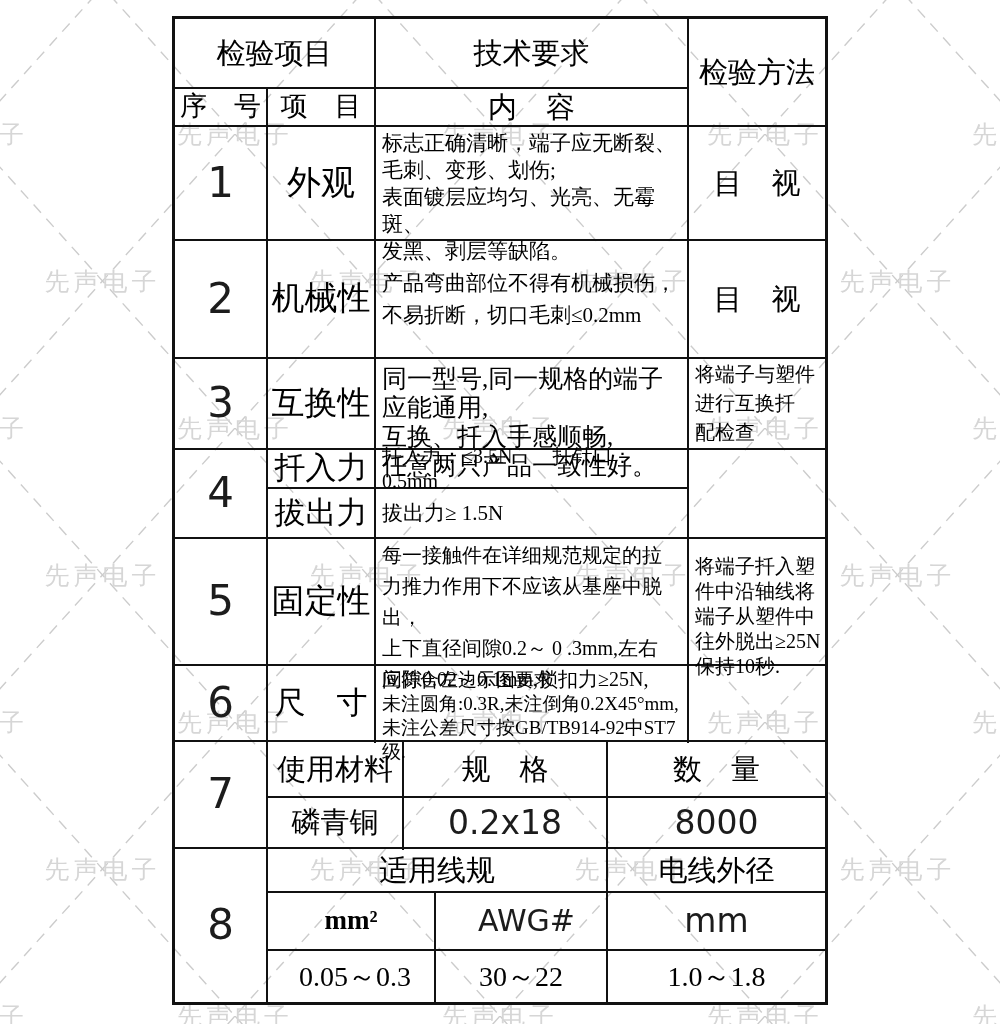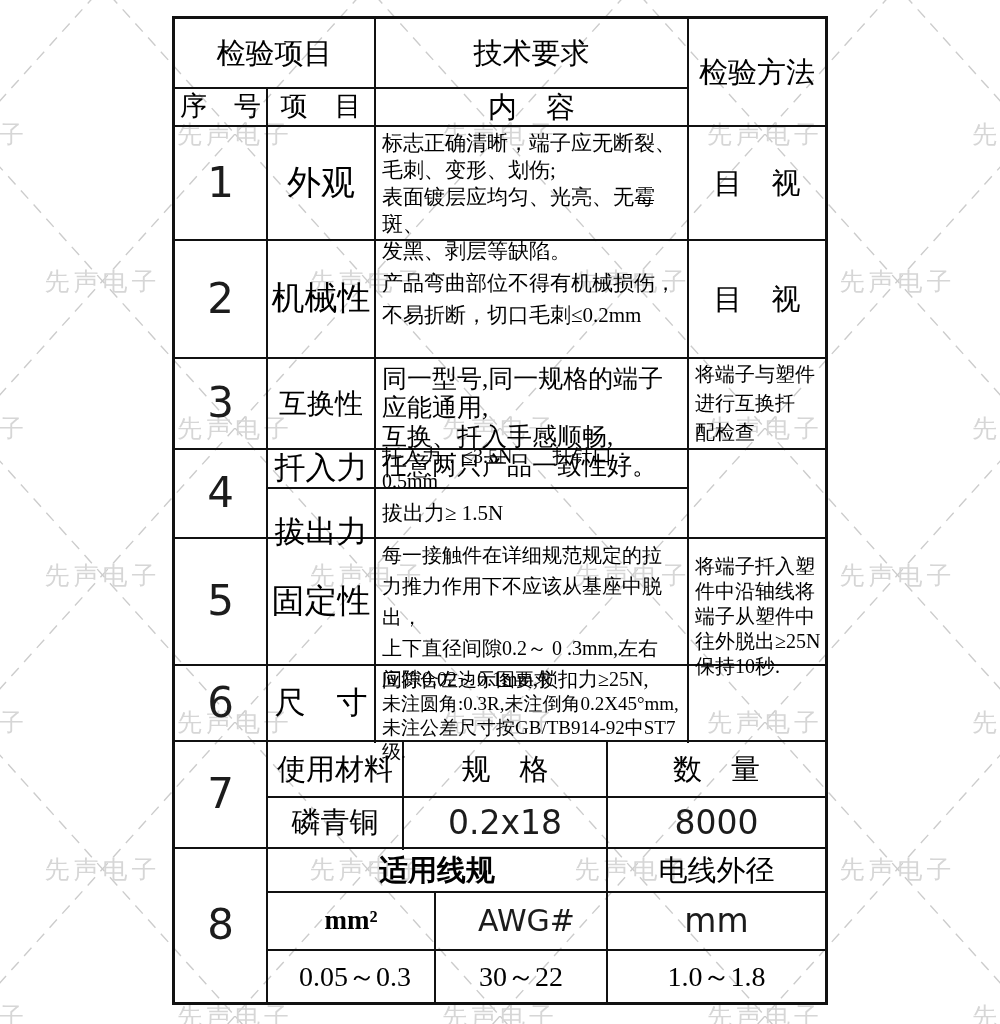--- a/index.html
+++ b/index.html
@@ -82,31 +82,31 @@
   <div class="cell serif lbl" style="left:267px;top:126px;width:108px;height:114px;">外观</div>
   <div class="cell serif hd" style="left:688px;top:126px;width:138px;height:114px;">目　视</div>
 
   <div class="cell cad num" style="left:174px;top:240px;width:93px;height:118px;">2</div>
   <div class="cell serif" style="left:267px;top:240px;width:108px;height:118px;font-size:33px;">机械性</div>
   <div class="cell serif left pre" style="left:375px;top:240px;width:313px;height:118px;font-size:21px;line-height:32px;">产品弯曲部位不得有机械损伤，
 不易折断，切口毛刺≤0.2mm</div>
   <div class="cell serif hd" style="left:688px;top:240px;width:138px;height:118px;">目　视</div>
 
   <div class="cell cad num" style="left:174px;top:358px;width:93px;height:91px;">3</div>
-  <div class="cell serif" style="left:267px;top:358px;width:108px;height:91px;font-size:28px;">互换性</div>
+  <div class="cell serif" style="left:267px;top:358px;width:108px;height:91px;font-size:33px;">互换性</div>
   <div class="cell serif left top pre" style="left:375px;top:358px;width:313px;height:91px;font-size:25px;line-height:29px;padding-top:6px;">同一型号,同一规格的端子应能通用,
 互换、扦入手感顺畅,
 任意两只产品一致性好。</div>
   <div class="cell serif left top pre" style="left:688px;top:358px;width:138px;height:91px;font-size:20px;line-height:29px;padding-top:2px;">将端子与塑件
 进行互换扦
 配检查</div>
 
   <div class="cell cad num" style="left:174px;top:449px;width:93px;height:89px;">4</div>
   <div class="cell serif" style="left:267px;top:449px;width:108px;height:39px;font-size:31px;">扦入力</div>
-  <div class="cell serif" style="left:267px;top:507px;width:108px;height:50px;font-size:31px;">拔出力</div>
+  <div class="cell serif" style="left:267px;top:488px;width:108px;height:50px;font-size:31px;">拔出力</div>
   <div class="cell serif left" style="left:375px;top:449px;width:313px;height:39px;font-size:20px;">扦入力：≤3.5N　　扦针口：0.5mm</div>
   <div class="cell serif left" style="left:375px;top:488px;width:313px;height:50px;font-size:21px;">拔出力≥ 1.5N</div>
   <div class="cell" style="left:688px;top:449px;width:138px;height:89px;"></div>
 
   <div class="cell cad num" style="left:174px;top:538px;width:93px;height:127px;">5</div>
   <div class="cell serif" style="left:267px;top:538px;width:108px;height:127px;font-size:33px;">固定性</div>
   <div class="cell serif left top pre" style="left:375px;top:538px;width:313px;height:127px;font-size:20px;line-height:31px;padding-top:2px;">每一接触件在详细规范规定的拉
 力推力作用下不应该从基座中脱出，
 上下直径间隙0.2～ 0 .3mm,左右
 间隙0.02～0.1mm,锁扣力≥25N,</div>
@@ -125,21 +125,21 @@
 
   <div class="cell cad num" style="left:174px;top:741px;width:93px;height:107px;">7</div>
   <div class="cell serif" style="left:267px;top:741px;width:136px;height:56px;font-size:29px;">使用材料</div>
   <div class="cell serif" style="left:403px;top:741px;width:204px;height:56px;font-size:29px;border-radius:20px;">规　格</div>
   <div class="cell serif" style="left:607px;top:741px;width:219px;height:56px;font-size:29px;">数　量</div>
   <div class="cell serif" style="left:267px;top:797px;width:136px;height:51px;font-size:29px;">磷青铜</div>
   <div class="cell cad" style="left:403px;top:797px;width:204px;height:51px;font-size:33px;">0.2x18</div>
   <div class="cell cad" style="left:607px;top:797px;width:219px;height:51px;font-size:33px;">8000</div>
 
   <div class="cell cad num" style="left:174px;top:848px;width:93px;height:155px;">8</div>
-  <div class="cell serif" style="left:267px;top:848px;width:340px;height:44px;font-size:29px;font-weight:bold;">适用线规</div>
+  <div class="cell serif" style="left:267px;top:848px;width:340px;height:44px;font-size:29px;">适用线规</div>
   <div class="cell serif" style="left:607px;top:848px;width:219px;height:44px;font-size:29px;">电线外径</div>
   <div class="cell serif" style="left:267px;top:892px;width:168px;height:58px;font-size:27px;font-weight:bold;">mm²</div>
   <div class="cell cad" style="left:435px;top:892px;width:183px;height:58px;font-size:30px;">AWG#</div>
   <div class="cell cad" style="left:607px;top:892px;width:219px;height:58px;font-size:33px;">mm</div>
   <div class="cell serif" style="left:267px;top:950px;width:168px;height:53px;font-size:28px;padding-left:8px;">0.05～0.3</div>
   <div class="cell serif" style="left:435px;top:950px;width:172px;height:53px;font-size:28px;">30～22</div>
   <div class="cell serif" style="left:607px;top:950px;width:219px;height:53px;font-size:28px;">1.0～1.8</div>
 
 </div>
 

